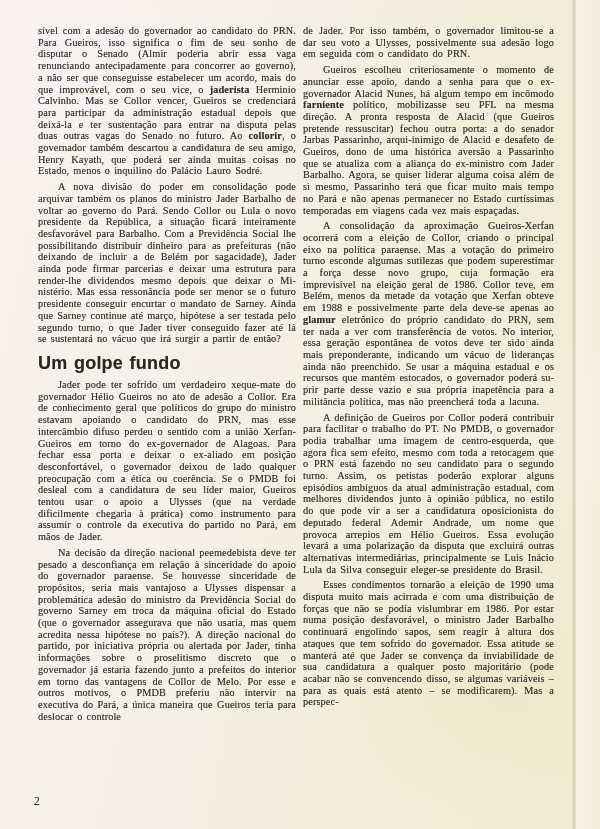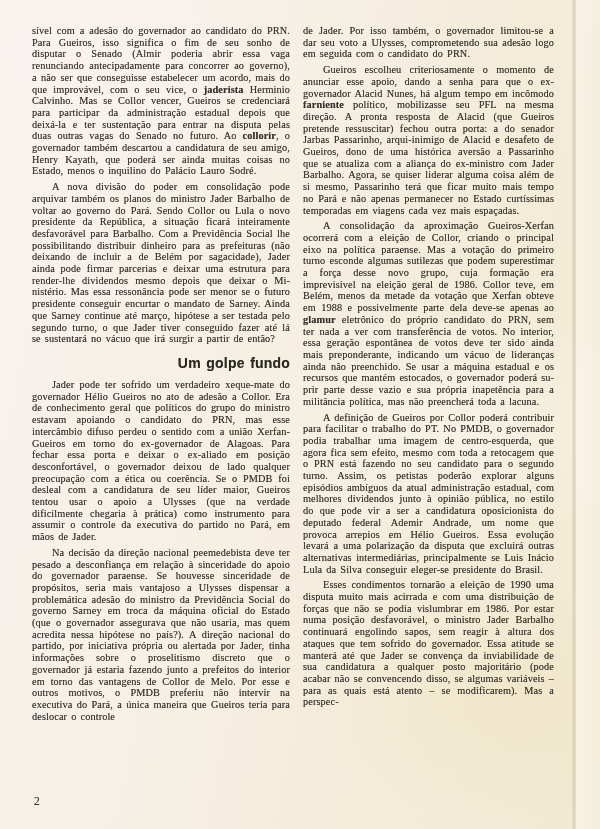--- a/index.html
+++ b/index.html
@@ -42,34 +42,34 @@
     top: 25px;
     text-align: justify;
     font-size: 10.3px;
     line-height: 11.7px;
     letter-spacing: 0.1px;
     word-spacing: 1.4px;
     -webkit-hyphens: manual;
     hyphens: manual;
     text-shadow: 0 0 0.45px rgba(62,56,46,0.55);
   }
-  .col-left  { left: 32px;  width: 258px; }
+  .col-left  { left: 38px;  width: 258px; }
   .col-right { left: 303px; width: 251px; }
   .para {
     margin: 0 0 4px 0;
     text-indent: 20px;
   }
   .para.no-indent { text-indent: 0; }
   .bold { font-weight: bold; }
   .col-heading {
     font-family: "Liberation Sans", "DejaVu Sans", sans-serif;
     font-weight: bold;
-    font-size: 14px;
+    font-size: 18px;
     line-height: 14px;
-    text-align: right;
+    text-align: left;
     text-indent: 0;
     letter-spacing: 0.2px;
     color: #2b2923;
     margin: 11px 0 9px 0;
   }
   .page-number {
     position: absolute;
     left: 34px;
     top: 795px;
     font-size: 11.5px;
@@ -85,21 +85,21 @@
   <div class="page-edge-line"></div>
 
   <div class="col col-left">
       <p class="para no-indent"><span class="">sível com a adesão do governador ao candidato do PRN. Para Gueiros, isso significa o fim de seu so­nho de disputar o Senado (Almir poderia abrir essa vaga renunciando antecipadamente para concorrer ao governo), a não ser que conseguisse estabelecer um acordo, mais do que improvável, com o seu vi­ce, o </span><span class="bold">jaderista</span><span class=""> Herminio Calvinho. Mas se Collor vencer, Gueiros se credenciará para participar da administração estadual depois que deixá-la e ter sustentação para entrar na disputa pelas duas outras vagas do Senado no futuro. Ao </span><span class="bold">collorir</span><span class="">, o governa­dor também descartou a candidatura de seu amigo, Henry Kayath, que poderá ser ainda muitas coisas no Estado, menos o inquilino do Palácio Lauro So­dré.</span></p>
       <p class="para"><span class="">A nova divisão do poder em consolidação pode arquivar também os planos do ministro Jader Bar­balho de voltar ao governo do Pará. Sendo Collor ou Lula o novo presidente da República, a situação ficará inteiramente desfavorável para Barbalho. Com a Previdência Social lhe possibilitando distri­buir dinheiro para as prefeituras (não deixando de incluir a de Belém por sagacidade), Jader ainda po­de firmar parcerias e deixar uma estrutura para ren­der-lhe dividendos mesmo depois que deixar o Mi­nistério. Mas essa ressonância pode ser menor se o futuro presidente conseguir encurtar o mandato de Sarney. Ainda que Sarney continue até março, hi­pótese a ser testada pelo segundo turno, o que Jader tiver conseguido fazer até lá se sustentará no vácuo que irá surgir a partir de então?</span></p>
       <div class="col-heading">Um golpe fundo</div>
       <p class="para"><span class="">Jader pode ter sofrido um verdadeiro xeque-mate do governador Hélio Gueiros no ato de adesão a Collor. Era de conhecimento geral que políticos do grupo do ministro estavam apoiando o candidato do PRN, mas esse intercâmbio difuso perdeu o sen­tido com a união Xerfan-Gueiros em torno do ex-governador de Alagoas. Para fechar essa porta e deixar o ex-aliado em posição desconfortável, o go­vernador deixou de lado qualquer preocupação com a ética ou coerência. Se o PMDB foi desleal com a candidatura de seu líder maior, Gueiros tentou usar o apoio a Ulysses (que na verdade dificilmente che­garia à prática) como instrumento para assumir o controle da executiva do partido no Pará, em mãos de Jader.</span></p>
       <p class="para"><span class="">Na decisão da direção nacional peemedebista deve ter pesado a desconfiança em relação à since­ridade do apoio do governador paraense. Se hou­vesse sinceridade de propósitos, seria mais vantajo­so a Ulysses dispensar a problemática adesão do ministro da Previdência Social do governo Sarney em troca da máquina oficial do Estado (que o go­vernador assegurava que não usaria, mas quem acredita nessa hipótese no país?). A direção nacio­nal do partido, por iniciativa própria ou alertada por Jader, tinha informações sobre o proselitismo discreto que o governador já estaria fazendo junto a prefeitos do interior em torno das vantagens de Collor de Melo. Por esse e outros motivos, o PMDB preferiu não intervir na executiva do Pará, a única maneira que Gueiros teria para deslocar o controle</span></p>
     </div>
   <div class="col col-right">
-      <p class="para no-indent"><span class="">de Jader. Por isso também, o governador limitou-se a dar seu voto a Ulysses, comprometendo sua ade­são logo em seguida com o candidato do PRN.</span></p>
+      <p class="para no-indent"><span class="">de Jader. Por isso também, o governador limitou-se a dar seu voto a Ulysses, possivelmente sua ade­são logo em seguida com o candidato do PRN.</span></p>
       <p class="para"><span class="">Gueiros escolheu criteriosamente o momento de anunciar esse apoio, dando a senha para que o ex-governador Alacid Nunes, há algum tempo em incômodo </span><span class="bold">farniente</span><span class=""> político, mobilizasse seu PFL na mesma direção. A pronta resposta de Alacid (que Gueiros pretende ressuscitar) fechou outra porta: a do senador Jarbas Passarinho, arqui-inimigo de Alacid e desafeto de Gueiros, dono de uma históri­ca aversão a Passarinho que se atualiza com a aliança do ex-ministro com Jader Barbalho. Agora, se quiser liderar alguma coisa além de si mesmo, Passarinho terá que ficar muito mais tempo no Pará e não apenas permanecer no Estado curtíssimas temporadas em viagens cada vez mais espaçadas.</span></p>
       <p class="para"><span class="">A consolidação da aproximação Gueiros-Xer­fan ocorrerá com a eleição de Collor, criando o principal eixo na política paraense. Mas a votação do primeiro turno esconde algumas sutilezas que podem superestimar a força desse novo grupo, cuja formação era imprevisível na eleição geral de 1986. Collor teve, em Belém, menos da metade da votação que Xerfan obteve em 1988 e possivelmente parte dela deve-se apenas ao </span><span class="bold">glamur</span><span class=""> eletrônico do próprio candidato do PRN, sem ter nada a ver com transfe­rência de votos. No interior, essa geração espontâ­nea de votos deve ter sido ainda mais preponderan­te, indicando um vácuo de lideranças ainda não preenchido. Se usar a máquina estadual e os recur­sos que mantém estocados, o governador poderá su­prir parte desse vazio e sua própria inapetência para a militância política, mas não preencherá toda a la­cuna.</span></p>
       <p class="para"><span class="">A definição de Gueiros por Collor poderá contribuir para facilitar o trabalho do PT. No PMDB, o governador podia trabalhar uma imagem de centro-esquerda, que agora fica sem efeito, mesmo com toda a retocagem que o PRN está fa­zendo no seu candidato para o segundo turno. As­sim, os petistas poderão explorar alguns episódios ambíguos da atual administração estadual, com me­lhores dividendos junto à opinião pública, no estilo do que pode vir a ser a candidatura oposicionista do deputado federal Ademir Andrade, um nome que provoca arrepios em Hélio Gueiros. Essa evolução levará a uma polarização da disputa que excluirá outras alternativas intermediárias, principalmente se Luis Inácio Lula da Silva conseguir eleger-se presi­dente do Brasil.</span></p>
       <p class="para"><span class="">Esses condimentos tornarão a eleição de 1990 uma disputa muito mais acirrada e com uma distri­buição de forças que não se podia vislumbrar em 1986. Por estar numa posição desfavorável, o mi­nistro Jader Barbalho continuará engolindo sapos, sem reagir à altura dos ataques que tem sofrido do governador. Essa atitude se manterá até que Jader se convença da inviabilidade de sua candidatura a qualquer posto majoritário (pode acabar não se convencendo disso, se algumas variáveis – para as quais está atento – se modificarem). Mas a perspec-</span></p>
     </div>
 
   <div class="page-number">2</div>
 </div>
 
 </body></html>

